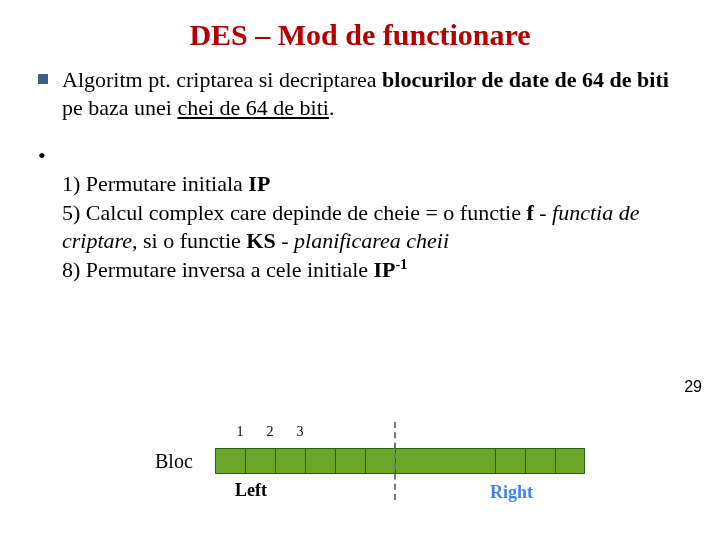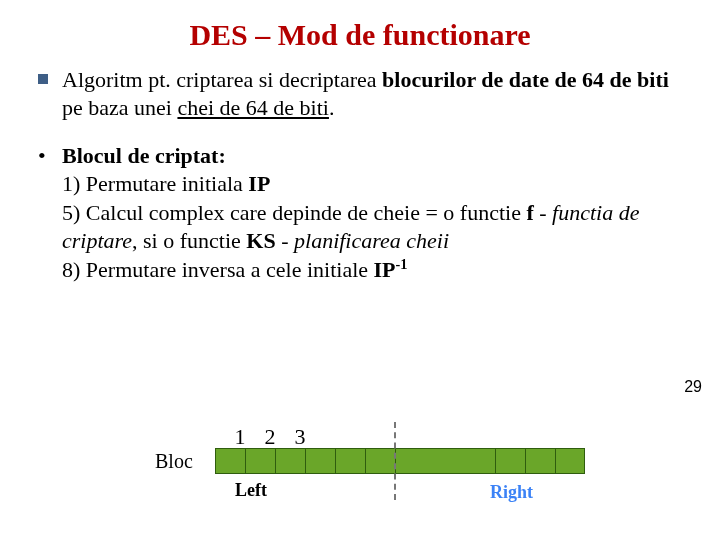--- a/index.html
+++ b/index.html
@@ -66,21 +66,21 @@
     position: absolute;
     left: 155px;
     top: 36px;
     font-weight: normal;
     font-size: 20px;
   }
   .nums {
     position: absolute;
     left: 225px;
     top: 10px;
-    font-size: 22px;
+    font-size: 14px;
   }
   .nums span { display: inline-block; width: 30px; text-align: center; }
   .bar {
     position: absolute;
     left: 215px;
     top: 34px;
     height: 26px;
     display: flex;
   }
   .cell {
@@ -136,21 +136,21 @@
     <div class="bullet">
       <div class="sq-bullet"></div>
       <div class="bt">
         <span>Algoritm pt. criptarea si decriptarea </span><span class="b">blocurilor de date de 64 de biti</span><span> pe baza unei </span><span class="u">chei de 64 de biti</span><span>.</span>
       </div>
     </div>
 
     <div class="bullet">
       <div class="dot-bullet">•</div>
       <div class="bt">
-        <span class="b">Blocul de criptat:</span><br>
+        <br>
         <span>1) Permutare initiala </span><span class="b">IP</span><br>
         <span>5) Calcul complex care depinde de cheie = o functie </span><span class="b">f</span><span> - </span><span class="i">functia de criptare</span><span>, si o functie </span><span class="b">KS</span><span> - </span><span class="i">planificarea cheii</span><br>
         <span>8) Permutare inversa a cele initiale </span><span class="b">IP</span><span class="b sup">-1</span>
       </div>
     </div>
 
   </div>
 
   <div class="diagram">
     <div class="bloc-label">Bloc</div>

